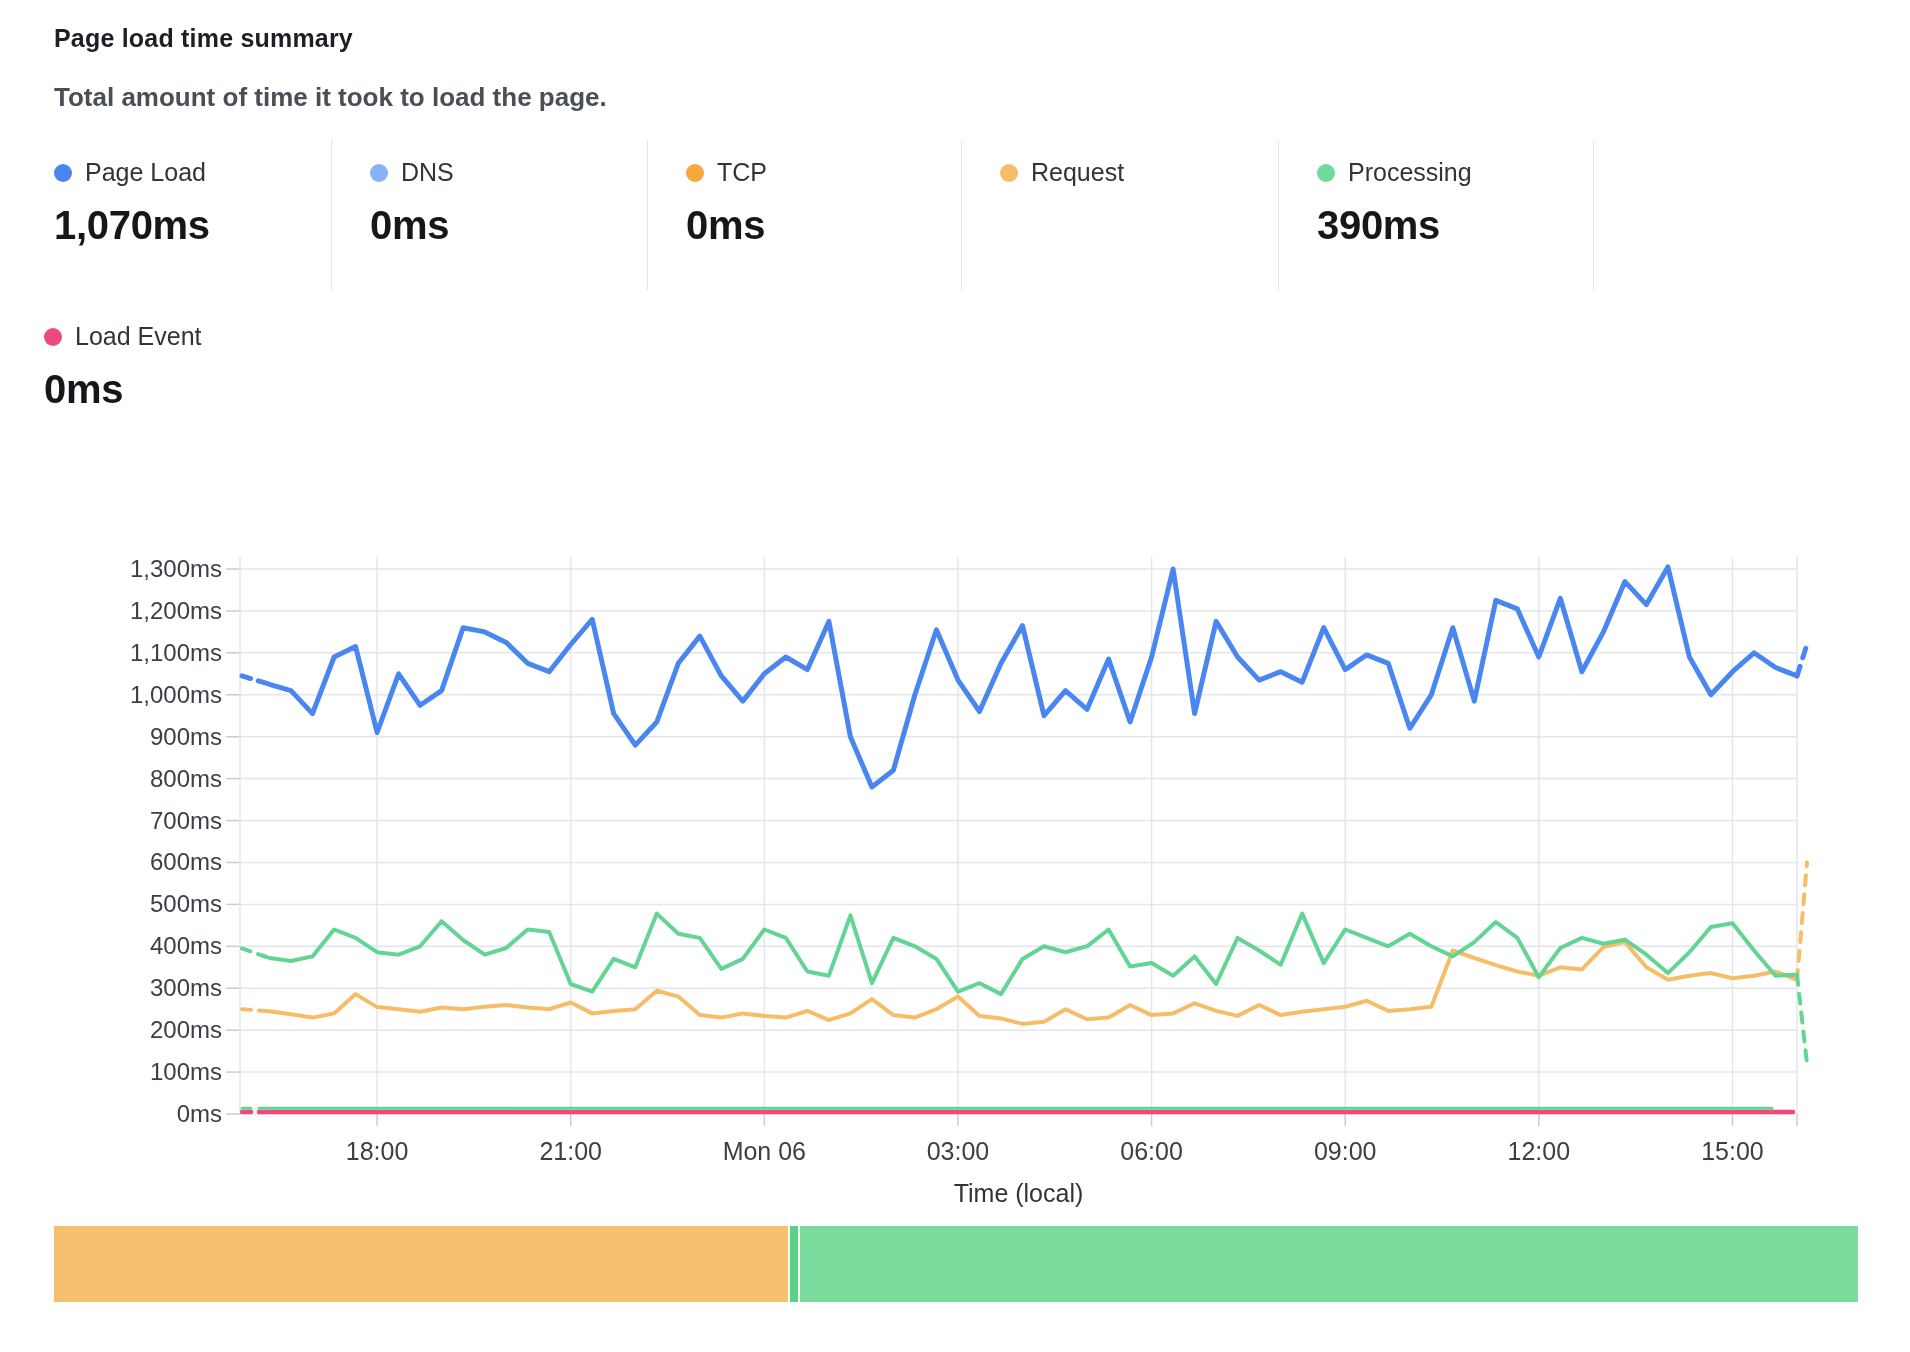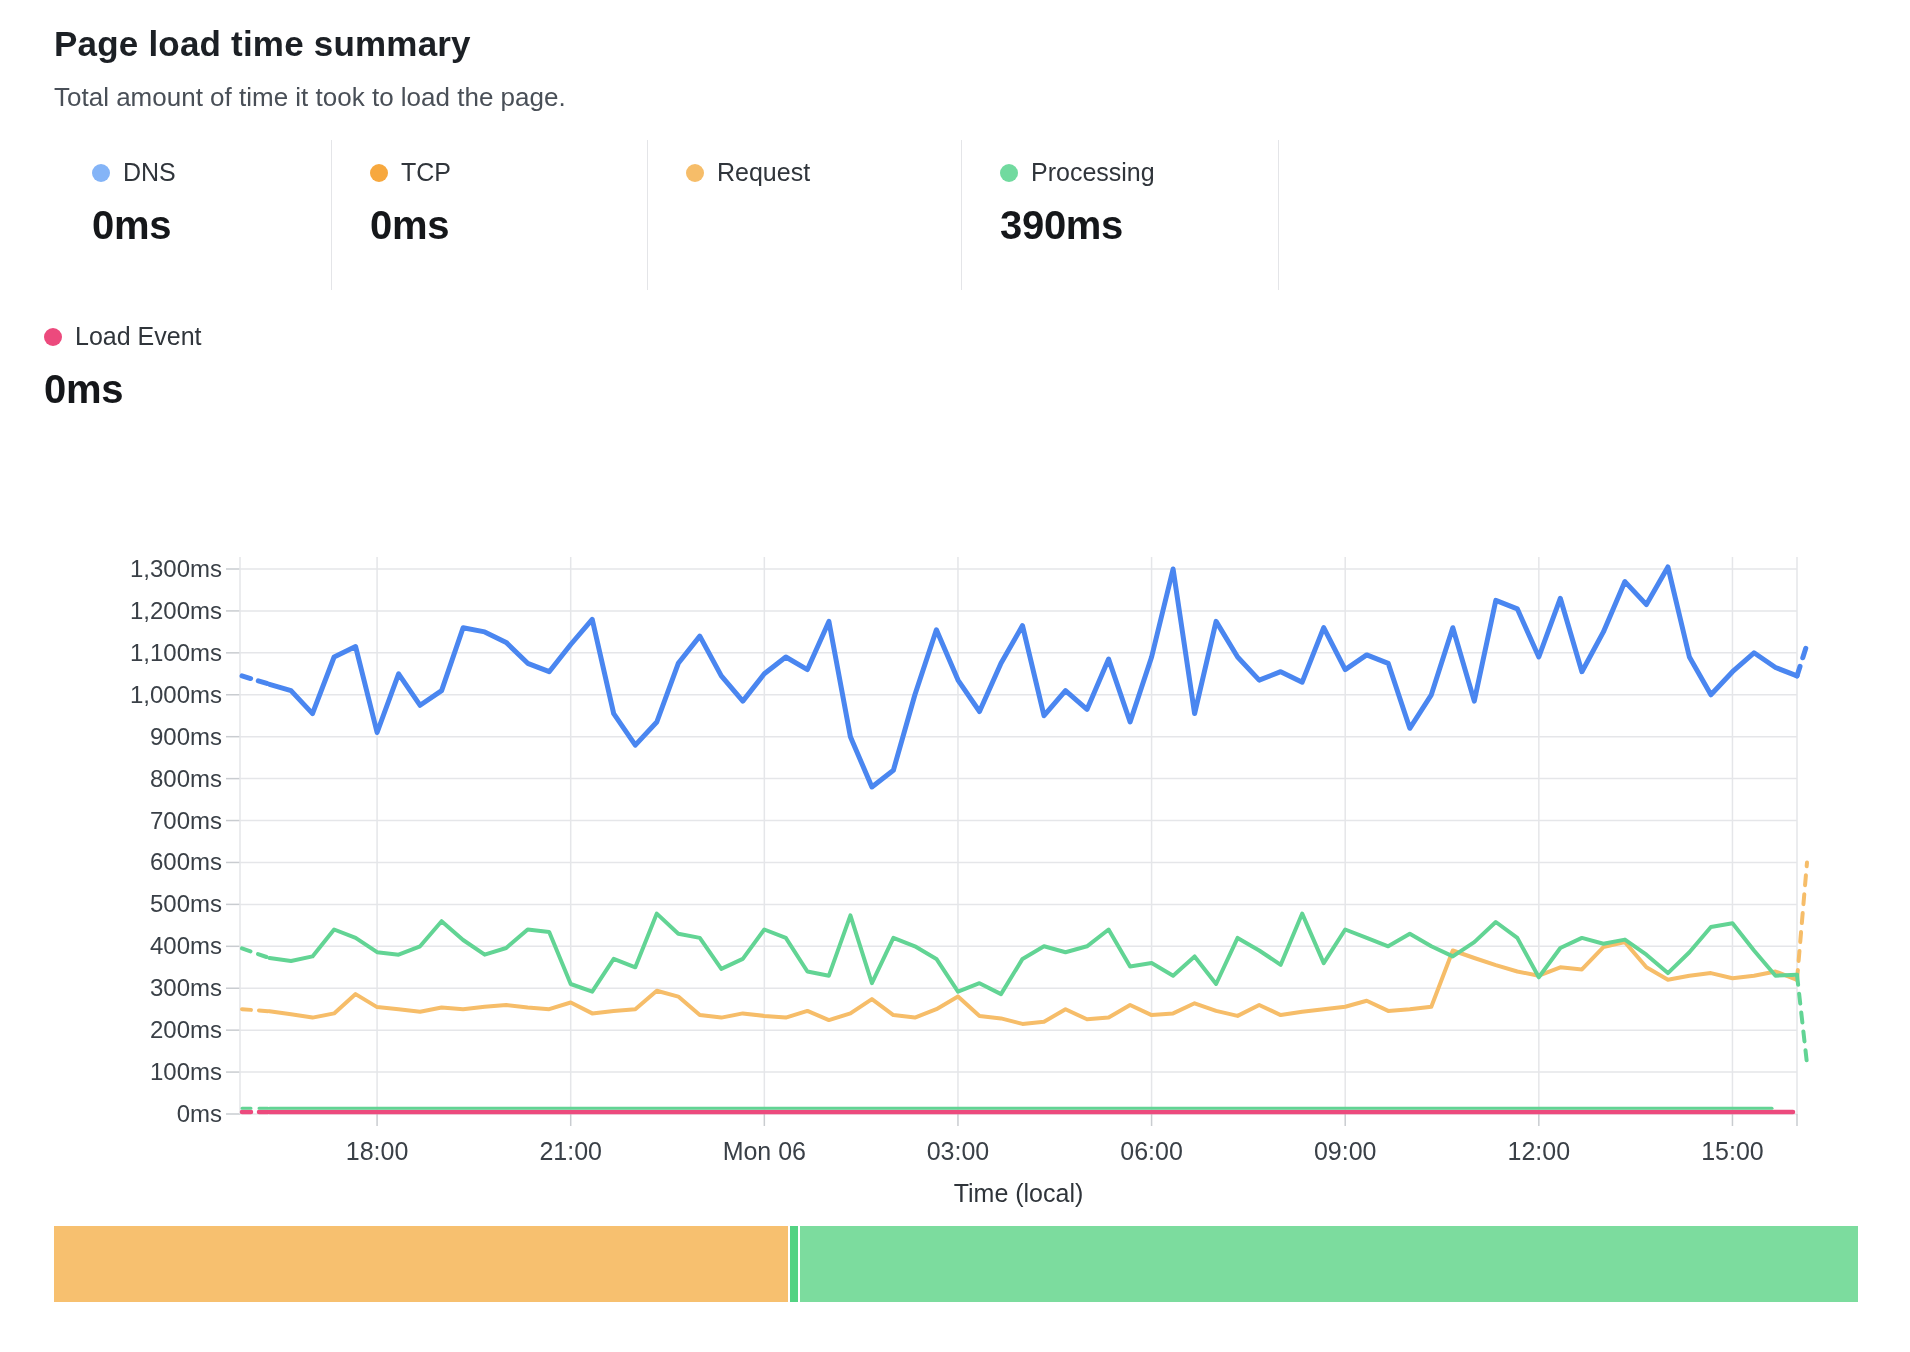--- a/index.html
+++ b/index.html
@@ -1,20 +1,20 @@
 <!DOCTYPE html>
 <html><head>
 <meta charset="utf-8">
 <style>
   html,body{margin:0;padding:0;background:#ffffff;}
   body{font-family:"Liberation Sans", sans-serif; color:#212529;}
   .canvas{position:relative;width:1910px;height:1352px;overflow:hidden;background:#fff;}
 
-  .page-title{position:absolute;left:54px;top:24px;font-size:35px;font-weight:700;color:#1c2025;letter-spacing:.2px;}
-  .page-subtitle{position:absolute;left:54px;top:82px;font-size:26px;font-weight:400;color:#494f57;}
+  .page-title{position:absolute;left:54px;top:24px;font-size:25px;font-weight:700;color:#1c2025;letter-spacing:.2px;}
+  .page-subtitle{position:absolute;left:54px;top:82px;font-size:26px;font-weight:700;color:#494f57;}
 
   .legend-row1{position:absolute;left:54px;top:140px;display:grid;grid-template-columns:278px 316px 314px 317px 315px 258px;}
   .legend-cell{border-right:1px solid #e4e5e8;height:150px;box-sizing:border-box;padding-top:18px;}
   .legend-cell.pad{padding-left:38px;}
   .legend-label-line{display:flex;align-items:center;gap:13px;}
   .legend-dot{width:18px;height:18px;border-radius:50%;flex:0 0 auto;}
   .legend-label{font-size:25px;color:#30353b;}
   .legend-value{margin-top:16px;font-size:40px;font-weight:700;color:#15171a;letter-spacing:-.3px;}
 
   .legend-row2{position:absolute;left:44px;top:322px;}
@@ -26,20 +26,27 @@
   .status-seg{position:absolute;top:0;height:76px;}
 </style>
 </head>
 <body>
 
 <div class="canvas">
   <div class="page-title">Page load time summary</div>
   <div class="page-subtitle">Total amount of time it took to load the page.</div>
 
   <div class="legend-row1" id="legend-row1">
+      <div class="legend-cell">
+        <div class="legend-label-line">
+          <span class="legend-dot" style="background: rgb(74, 134, 240);"></span>
+          <span class="legend-label">Page Load</span>
+        </div>
+        <div class="legend-value">1,070ms</div>
+      </div>
       <div class="legend-cell pad">
         <div class="legend-label-line">
           <span class="legend-dot" style="background: rgb(132, 180, 247);"></span>
           <span class="legend-label">DNS</span>
         </div>
         <div class="legend-value">0ms</div>
       </div>
       <div class="legend-cell pad">
         <div class="legend-label-line">
           <span class="legend-dot" style="background: rgb(247, 168, 62);"></span>

